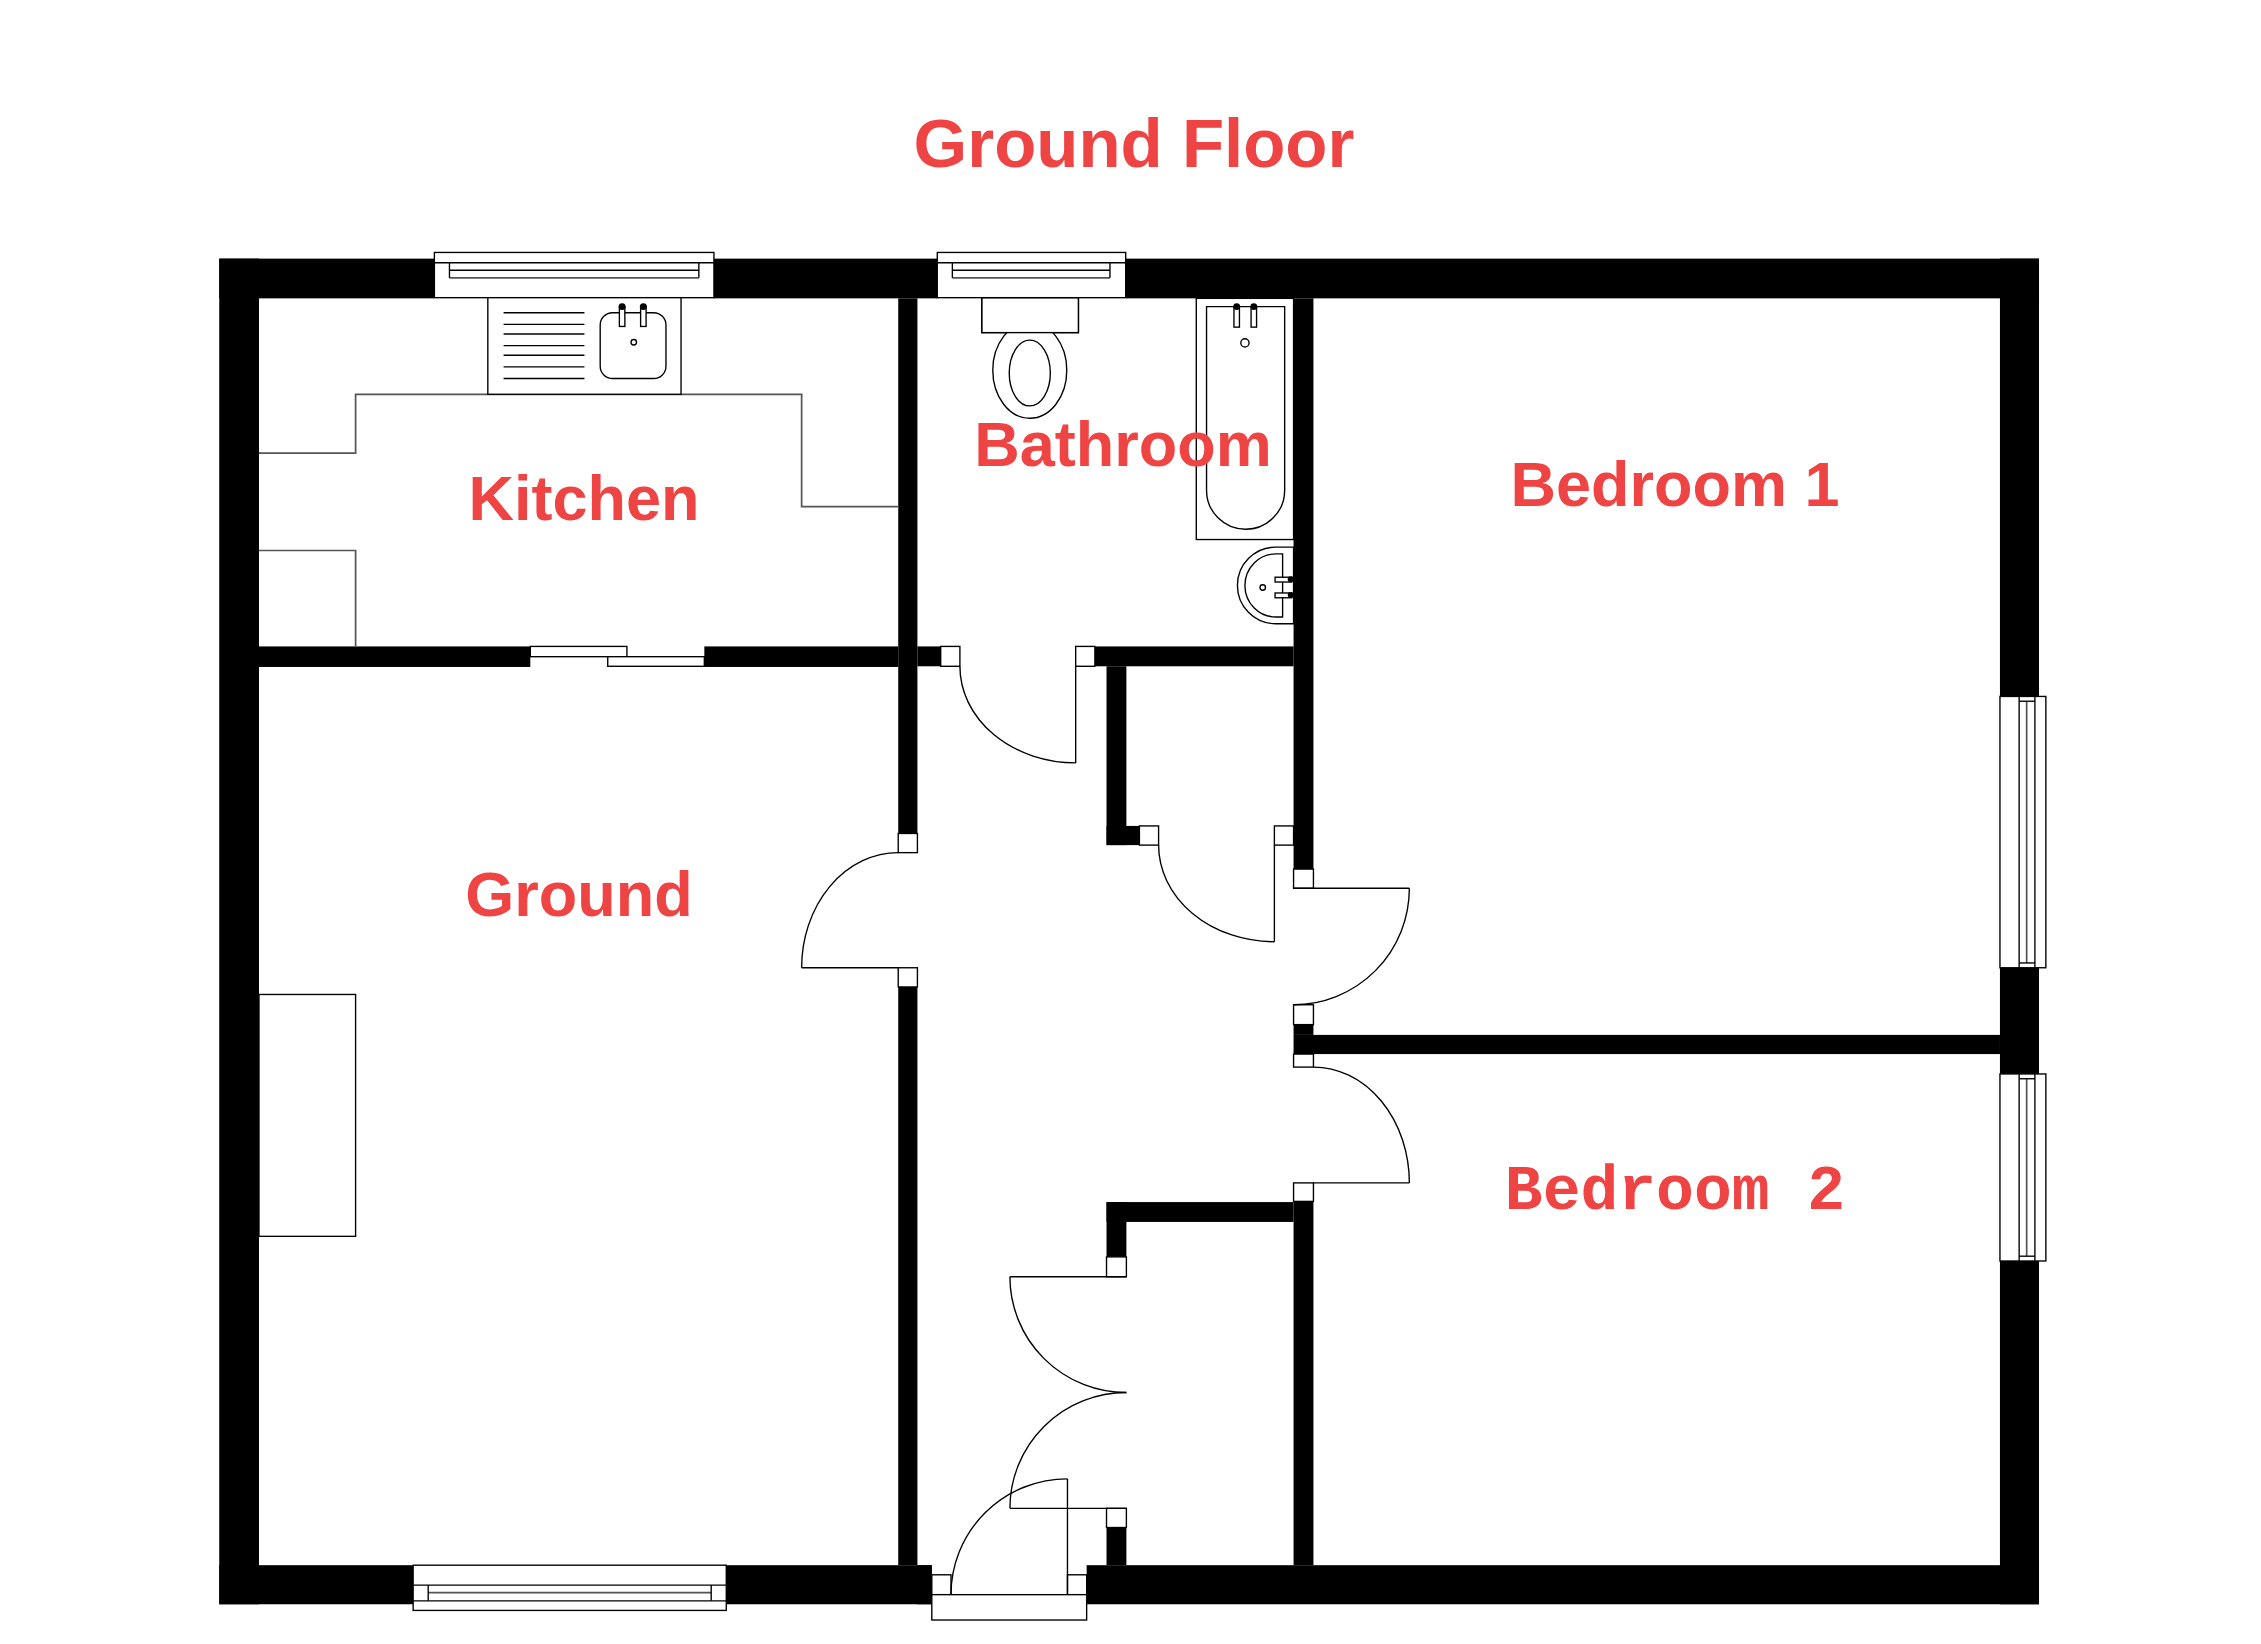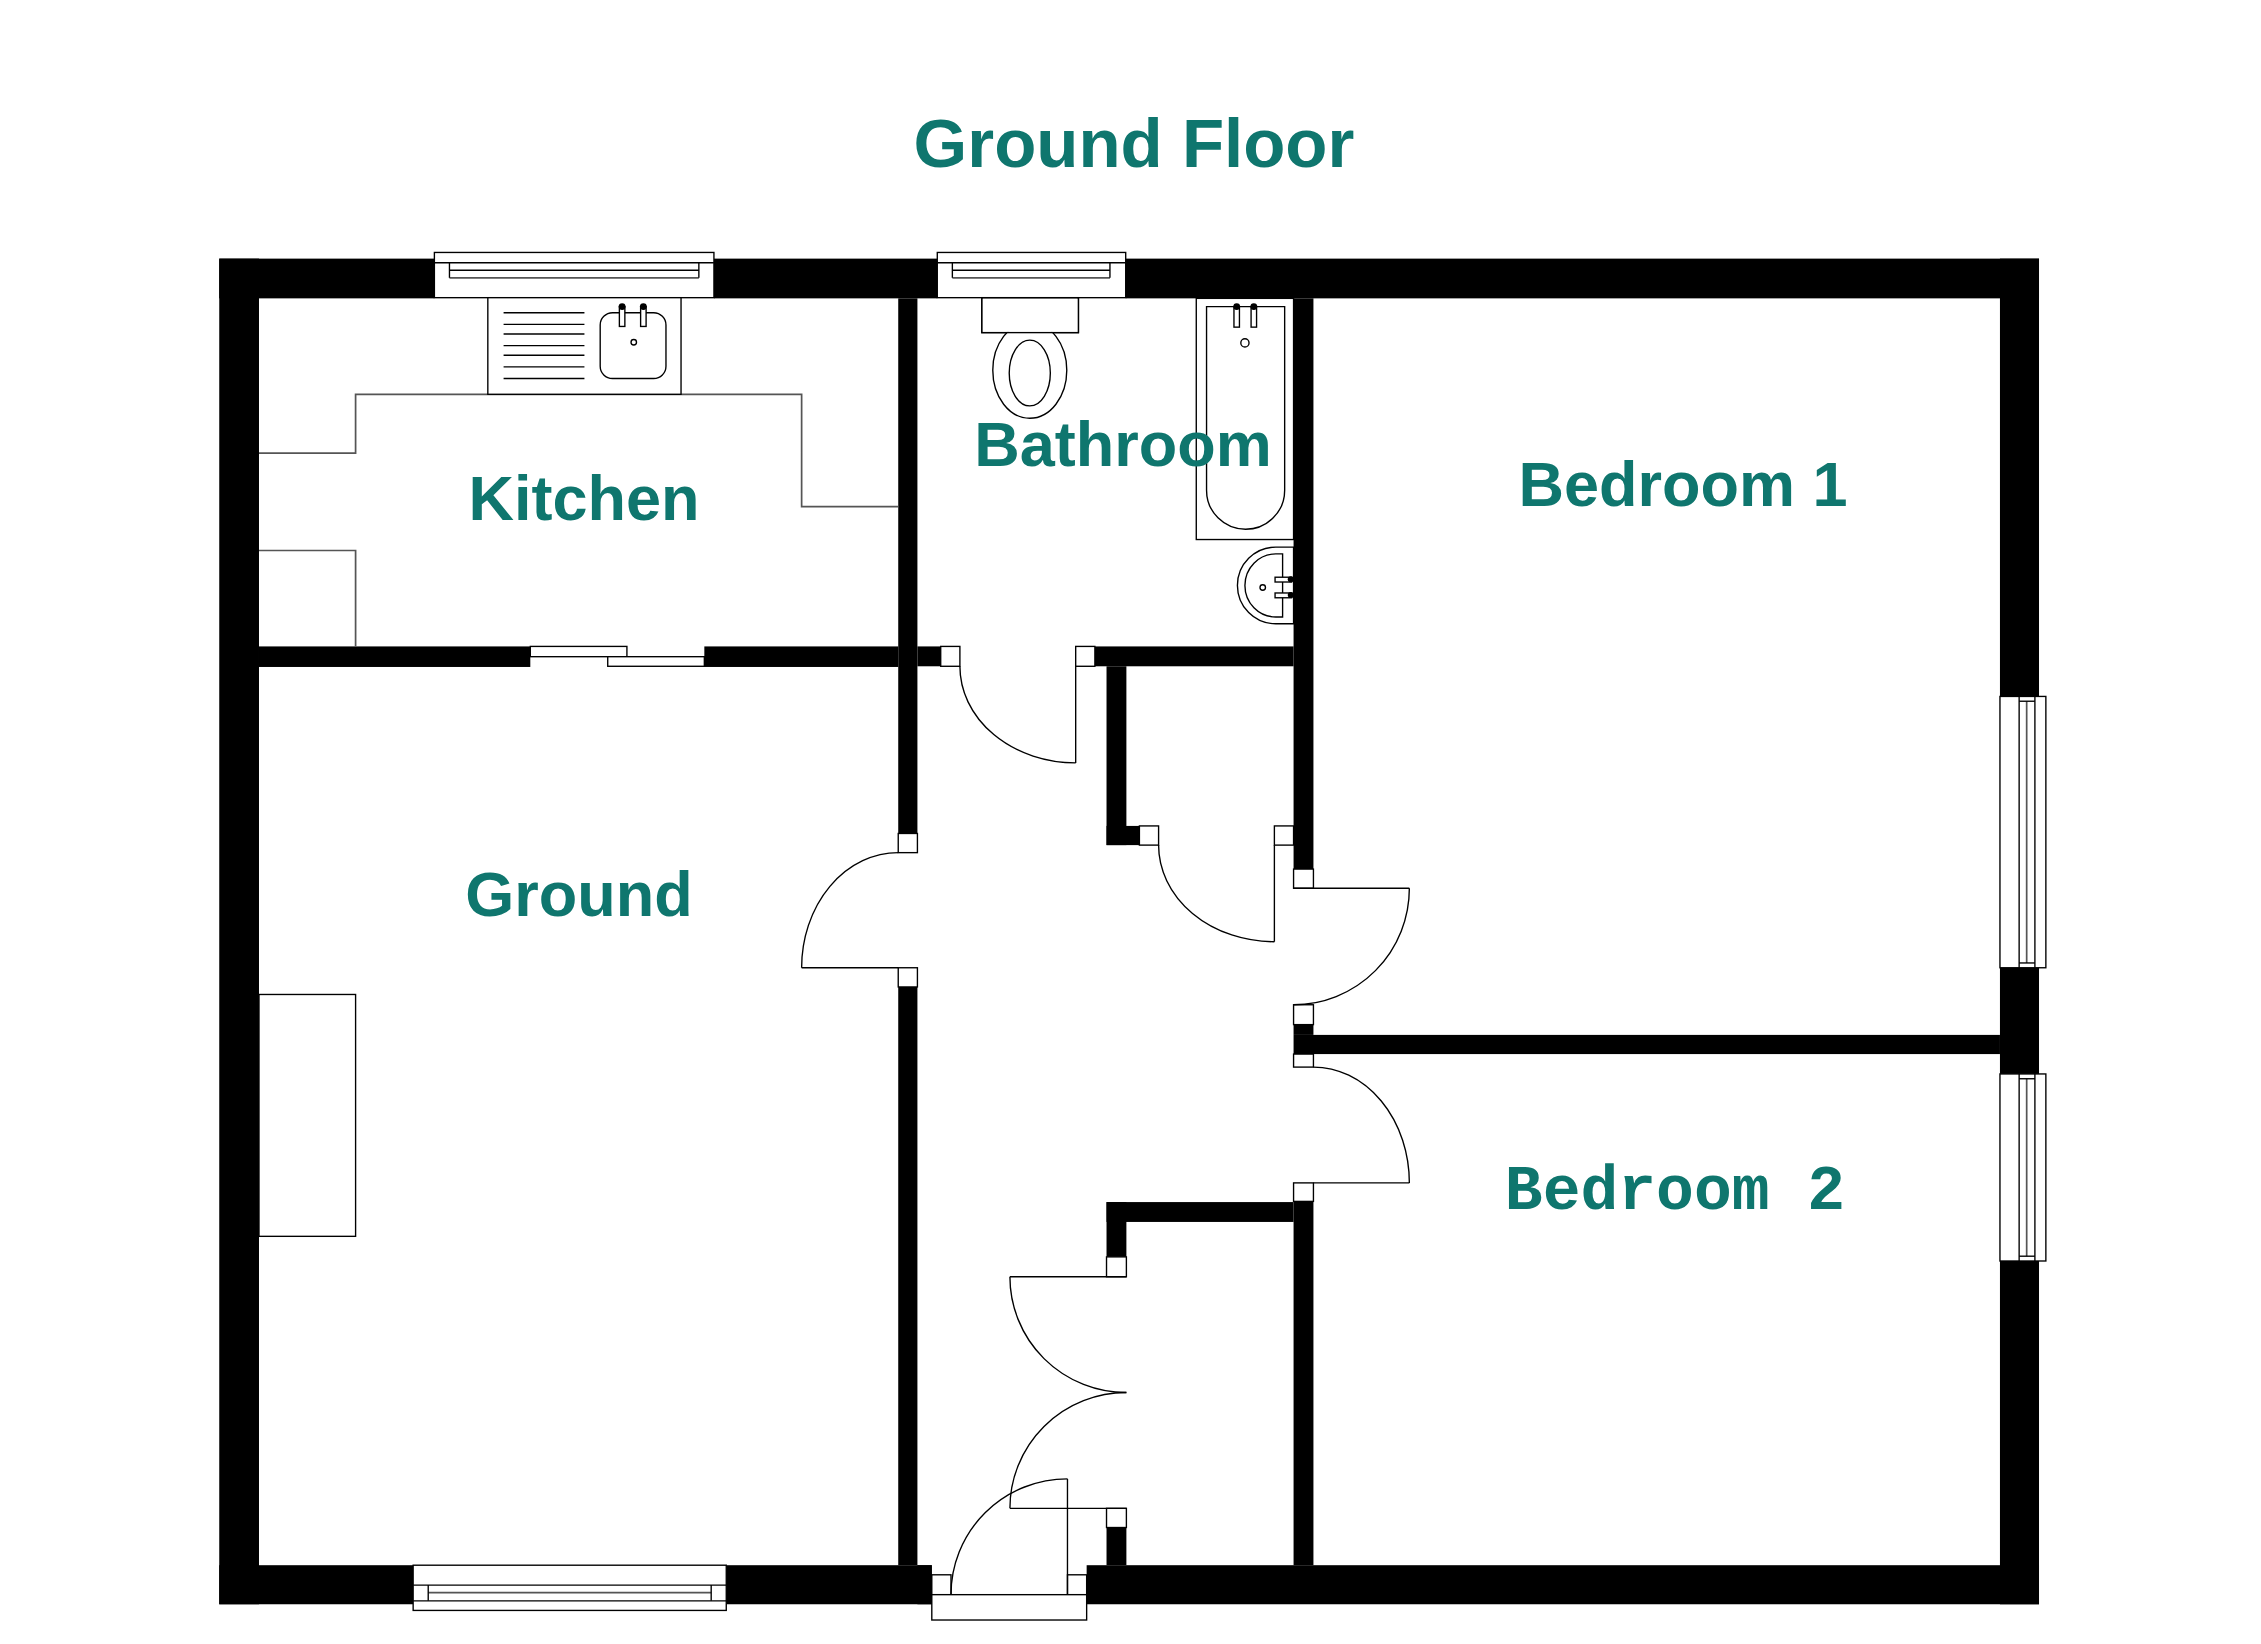--- a/index.html
+++ b/index.html
@@ -5,21 +5,21 @@
   html, body { margin: 0; padding: 0; background: #ffffff; }
   body { width: 2261px; height: 1645px; position: relative; overflow: hidden; font-family: "Liberation Sans", "DejaVu Sans", sans-serif; }
   #plan { position: absolute; left: 0; top: 0; width: 2261px; height: 1645px; }
   .wall { fill: #000000; }
   .ln { fill: #ffffff; stroke: #000000; stroke-width: 2; }
   .ln-thin { fill: none; stroke: #000000; stroke-width: 2; }
   .ln-grey { fill: none; stroke: #555555; stroke-width: 2.5; }
   .jamb { fill: #ffffff; stroke: #000000; stroke-width: 2; }
   .tap { fill: #ffffff; stroke: #000000; stroke-width: 2; }
   .dot { fill: #000000; }
-  .label { position: absolute; font-weight: bold; color: #0f766e; white-space: nowrap; transform: translate(-50%, -50%); line-height: 1; font-family: "Liberation Sans", "DejaVu Sans", sans-serif; }
+  .label { position: absolute; font-weight: bold; color: #ef4444; white-space: nowrap; transform: translate(-50%, -50%); line-height: 1; font-family: "Liberation Sans", "DejaVu Sans", sans-serif; }
   .title { font-size: 69px; }
   .room { font-size: 63px; }
   .hall-label { text-align: center; line-height: 1.0; }
 </style>
 </head>
 <body>
 
 <svg id="plan" viewBox="0 0 3300 2400" xmlns="http://www.w3.org/2000/svg">
 
   <g>
@@ -209,21 +209,21 @@
     <rect class="wall" x="1339" y="2284" width="21" height="57"></rect>
   </g>
 </svg>
 
 <div class="label title" style="left:1134px; top:143px;">Ground Floor</div>
 
 <div class="label room" style="left:584px; top:498px;">Kitchen</div>
 
 <div class="label room" style="left:1102px; top:444px;margin-left:21px;">Bathroom</div>
 
-<div class="label room" style="left:1675px; top:484px;margin-left:8px;">Bedroom 1</div>
+<div class="label room" style="left:1675px; top:484px;">Bedroom 1</div>
 
 <div class="label room" style="left:579px; top:894px;">Ground</div>
 
 <div class="label room hall-label" style="left:1125px; top:1018px;">
 </div>
 
 <div class="label room" style="left:1675px; top:1192px;font-family:Liberation Mono, monospace;">Bedroom 2</div>
 
 
 </body></html>

